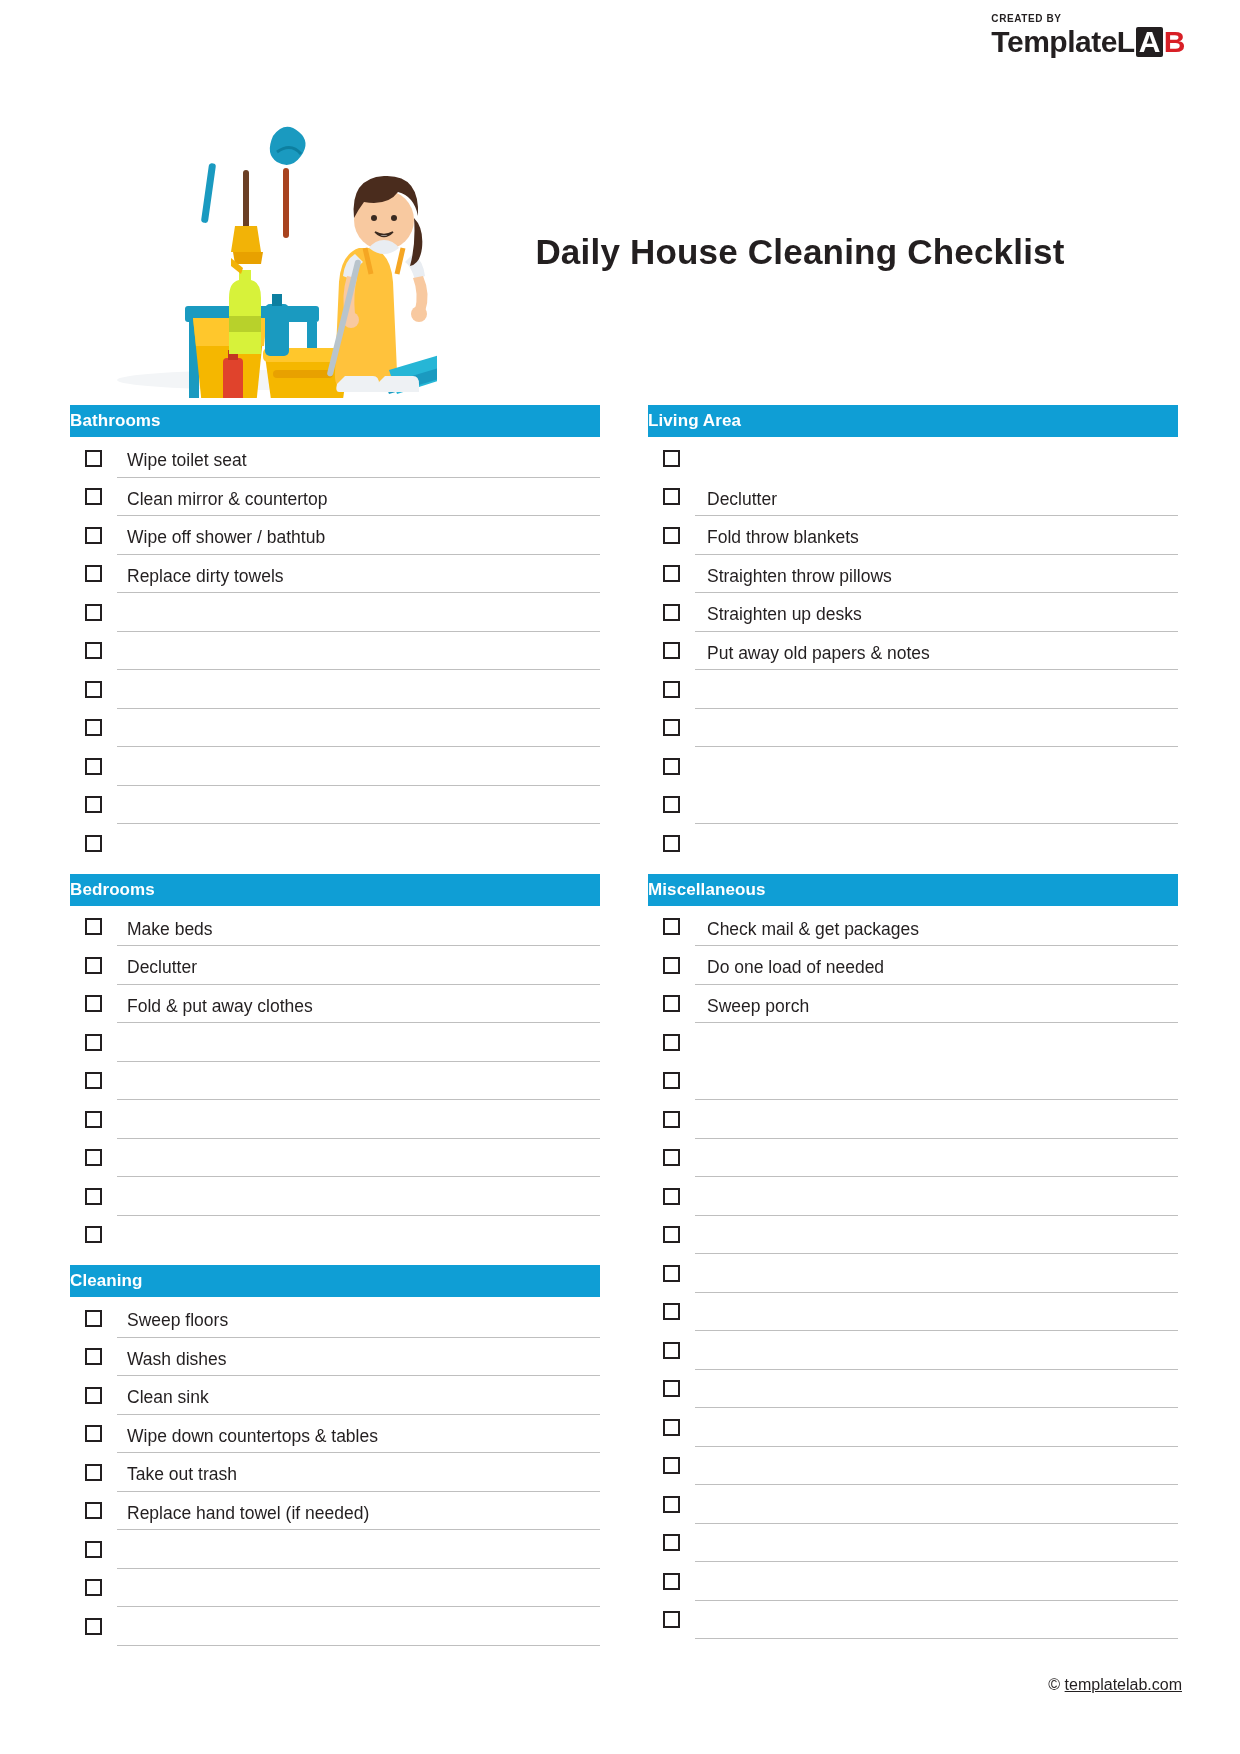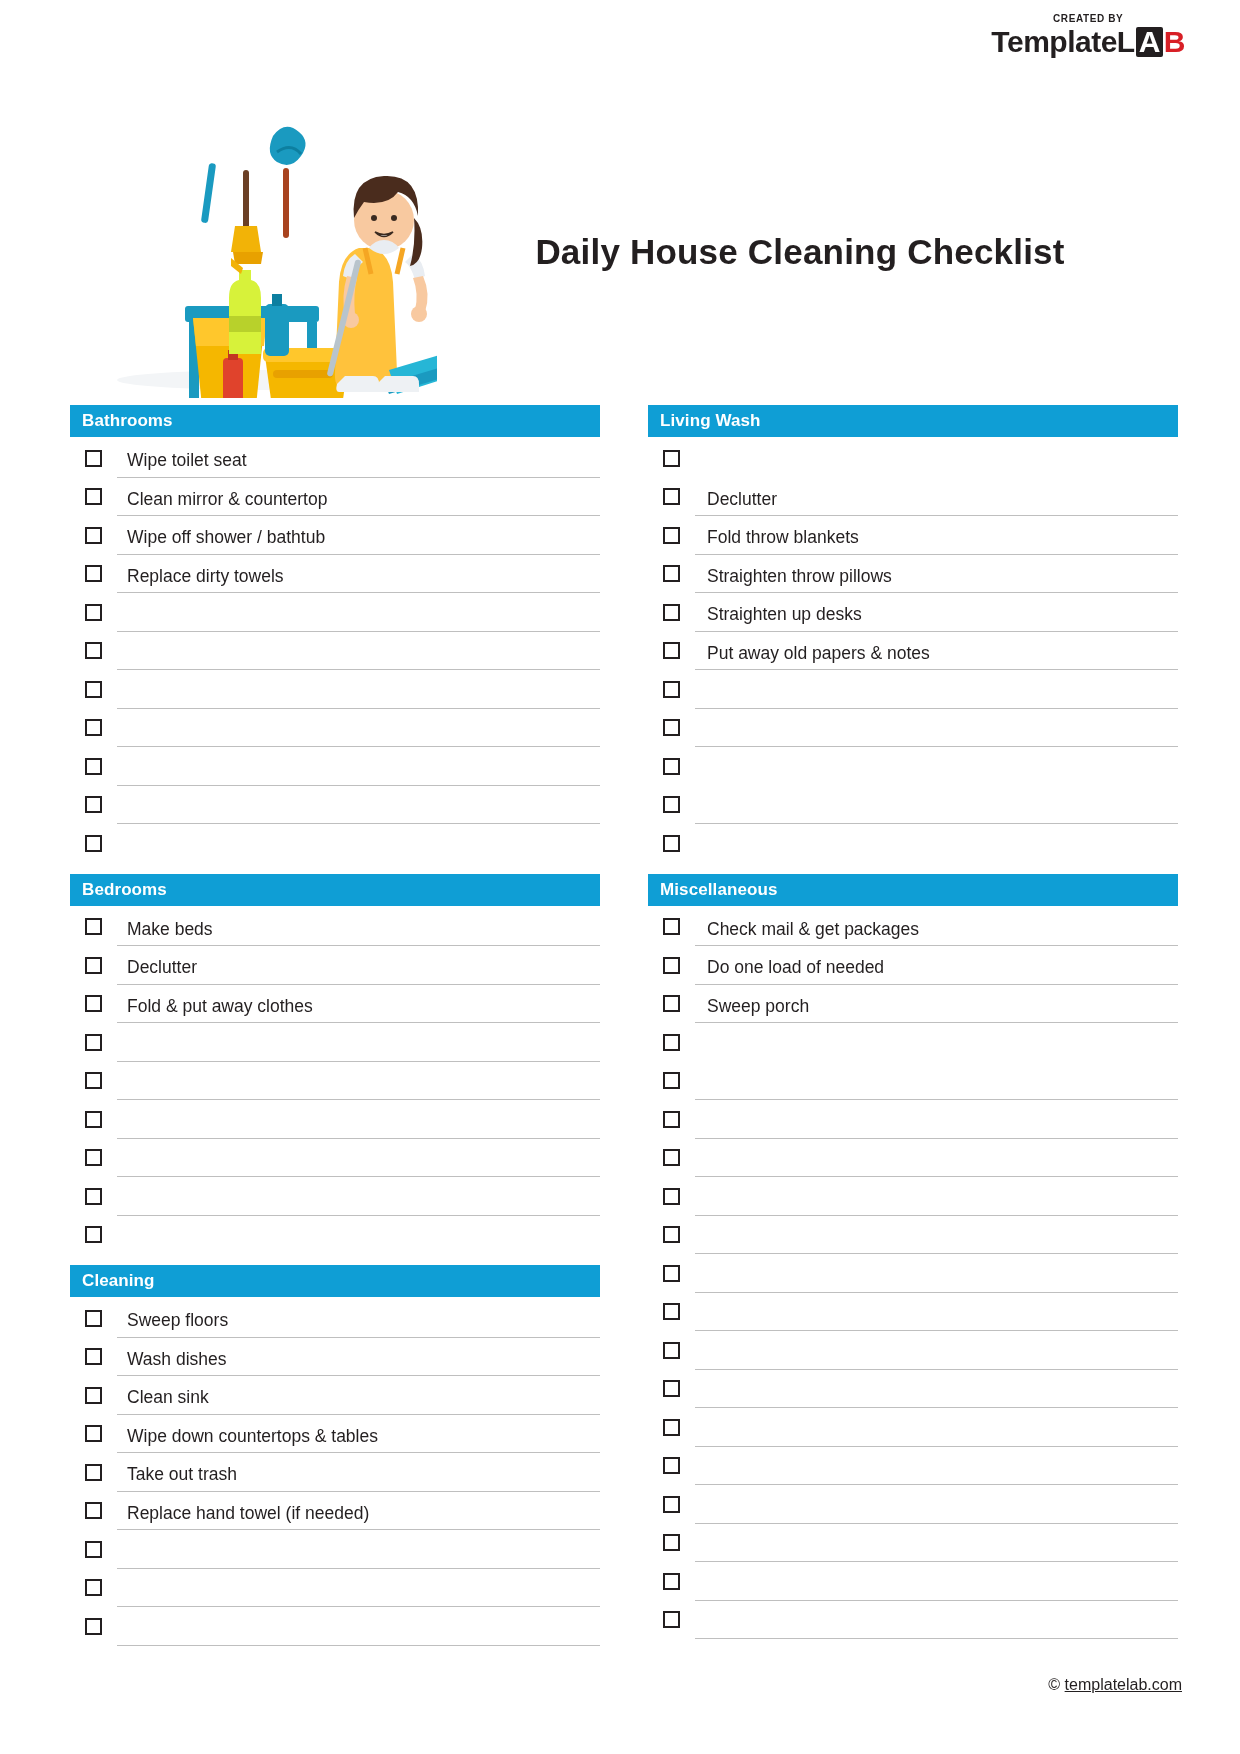--- a/index.html
+++ b/index.html
@@ -22,21 +22,21 @@
     width: 1240px;
     height: 1754px;
     box-sizing: border-box;
   }
 
   
   .brand {
     position: absolute;
     right: 55px;
     top: 14px;
-    text-align: center;
+    text-align: left;
     line-height: 1;
   }
   .brand-created {
     font-size: 10px;
     font-weight: bold;
     letter-spacing: 0.6px;
     color: #231f20;
     margin-bottom: 3px;
   }
   .brand-name {
@@ -88,21 +88,21 @@
   .col-left  { left: 70px;  top: 405px; }
   .col-right { left: 648px; top: 405px; }
 
   .section { margin-bottom: 11px; }
 
   .section-header {
     background: #0f9ed5;
     color: #ffffff;
     font-size: 17px;
     font-weight: bold;
-    padding: 6px 0 6px 12px;
+    padding: 6px 0 6px 0;
     height: 20px;
     line-height: 20px;
     box-sizing: content-box;
     letter-spacing: 0.1px;
   }
 
   .rows { margin-top: 2px; }
 
   .row {
     display: flex;
@@ -437,21 +437,21 @@
           <div class="row-line"></div>
         </div>
       </div>
     </div>
 
   </div>
 
   <div class="col col-right">
 
     <div class="section">
-      <div class="section-header">Living Wash</div>
+      <div class="section-header">Living Area</div>
       <div class="rows">
         <div class="row">
           <div class="checkbox-cell">
               <div class="checkbox"></div>
             </div>
         </div>
         <div class="row">
           <div class="checkbox-cell">
               <div class="checkbox"></div>
             </div>

